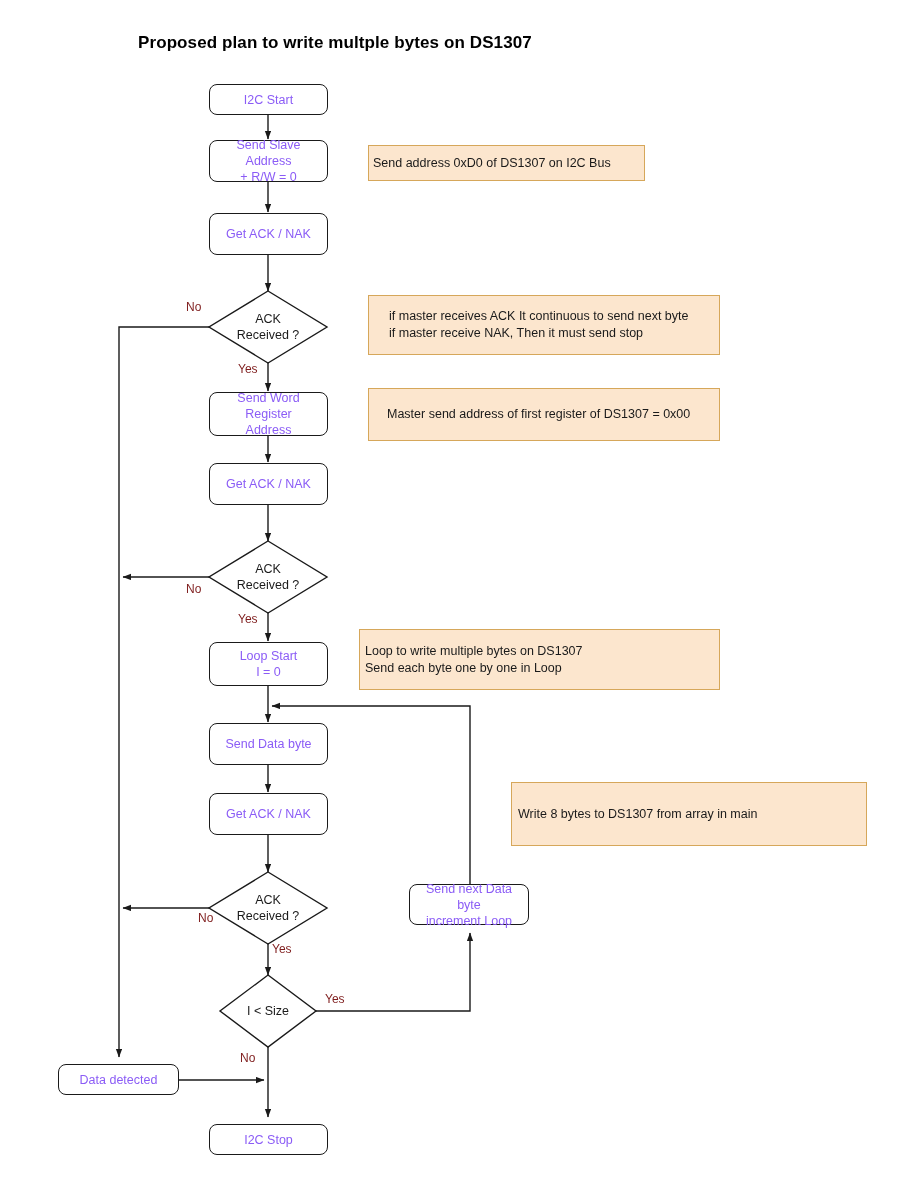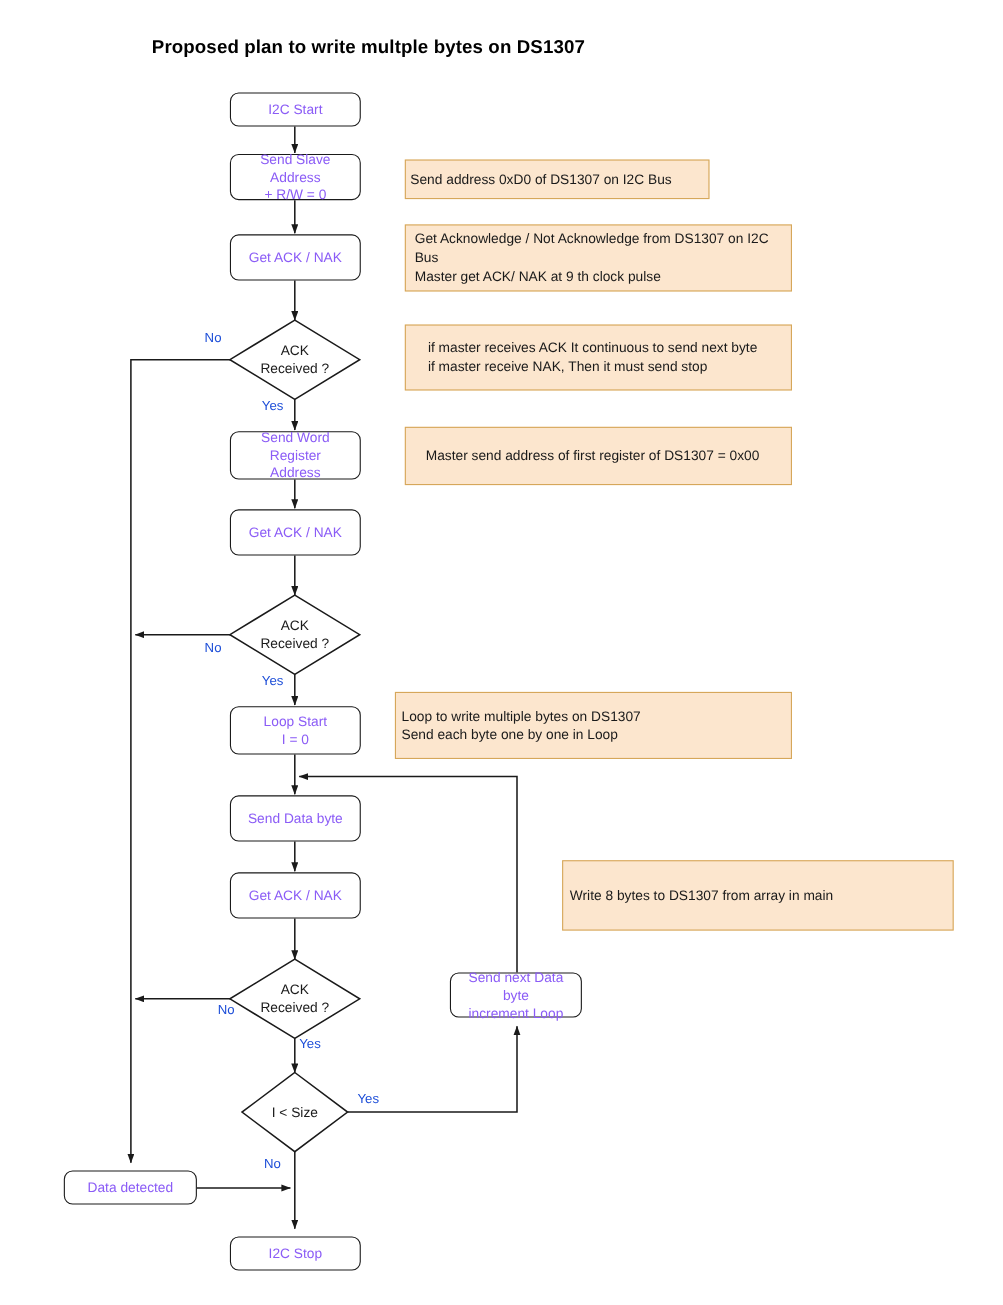--- a/index.html
+++ b/index.html
@@ -78,21 +78,21 @@
     line-height: 17px;
     color: #1a1a1a;
     display: flex;
     align-items: center;
   }
   .note .txt { white-space: pre-line; }
   .edge-label {
     position: absolute;
     font-size: 12px;
     line-height: 14px;
-    color: #1d4ed8;
+    color: #7f1d1d;
     white-space: nowrap;
   }
   #edges {
     position: absolute;
     left: 0;
     top: 0;
     width: 912px;
     height: 1186px;
     pointer-events: none;
   }
@@ -235,24 +235,20 @@
   <div class="edge-label" style="left:238px; top:612px;">Yes</div>
   <div class="edge-label" style="left:198px; top:911px;">No</div>
   <div class="edge-label" style="left:272px; top:942px;">Yes</div>
   <div class="edge-label" style="left:325px; top:992px;">Yes</div>
   <div class="edge-label" style="left:240px; top:1051px;">No</div>
 
   <div class="note" style="left:368px; top:145px; width:277px; height:36px; padding-left:4px;">
     <span class="txt">Send address 0xD0  of DS1307 on I2C Bus</span>
   </div>
 
-  <div class="note" style="left:368px; top:204px; width:352px; height:61px; padding-left:8px;">
-    <span class="txt">Get Acknowledge /  Not Acknowledge from DS1307 on I2C Bus
-Master get ACK/ NAK at 9 th clock pulse</span>
-  </div>
 
   <div class="note" style="left:368px; top:295px; width:352px; height:60px; padding-left:20px;">
     <span class="txt">if master receives ACK  It continuous to send next byte
 if master receive NAK, Then it must send stop</span>
   </div>
 
   <div class="note" style="left:368px; top:388px; width:352px; height:53px; padding-left:18px;">
     <span class="txt">Master send address of first register of DS1307 = 0x00</span>
   </div>
 

